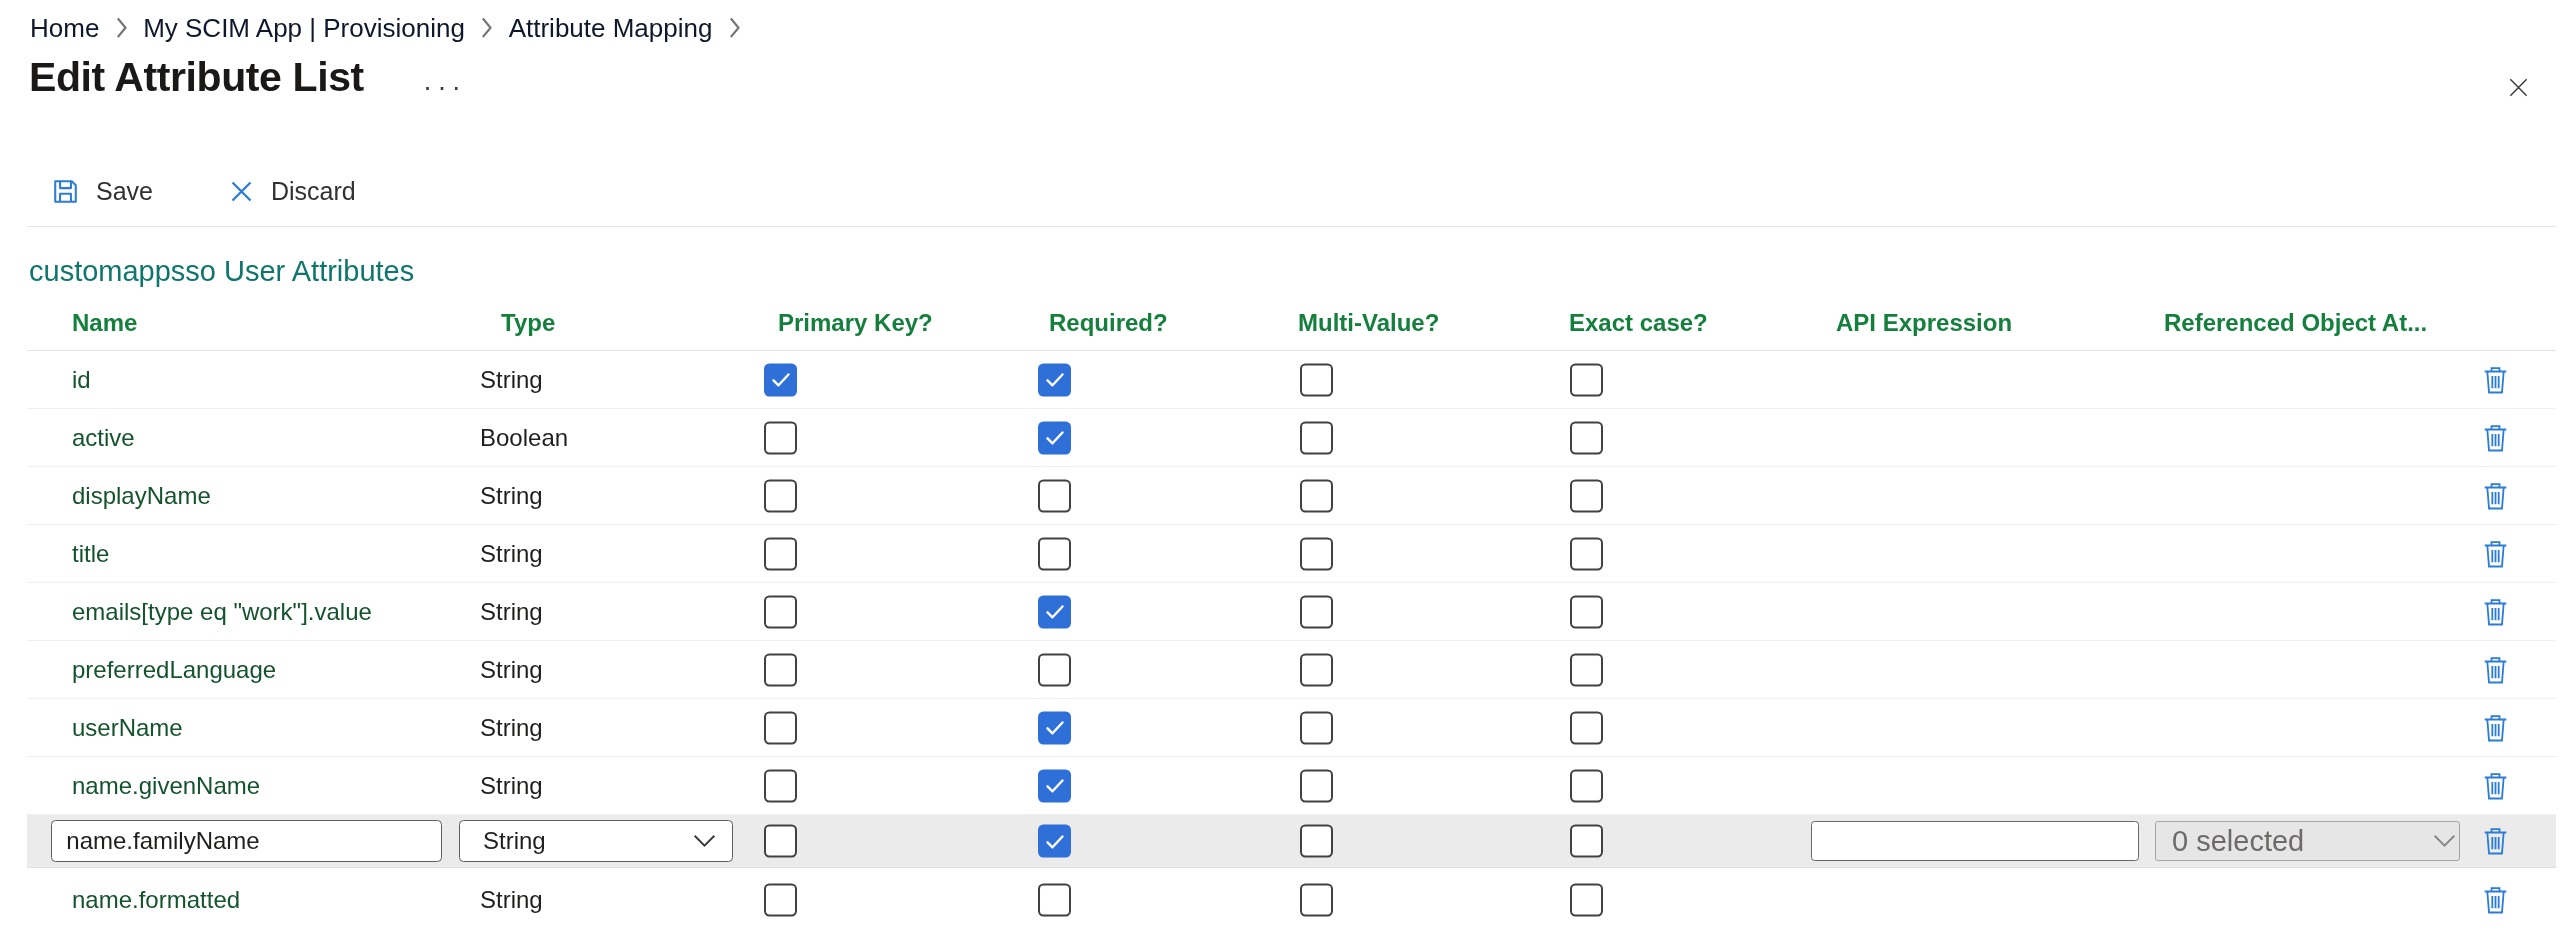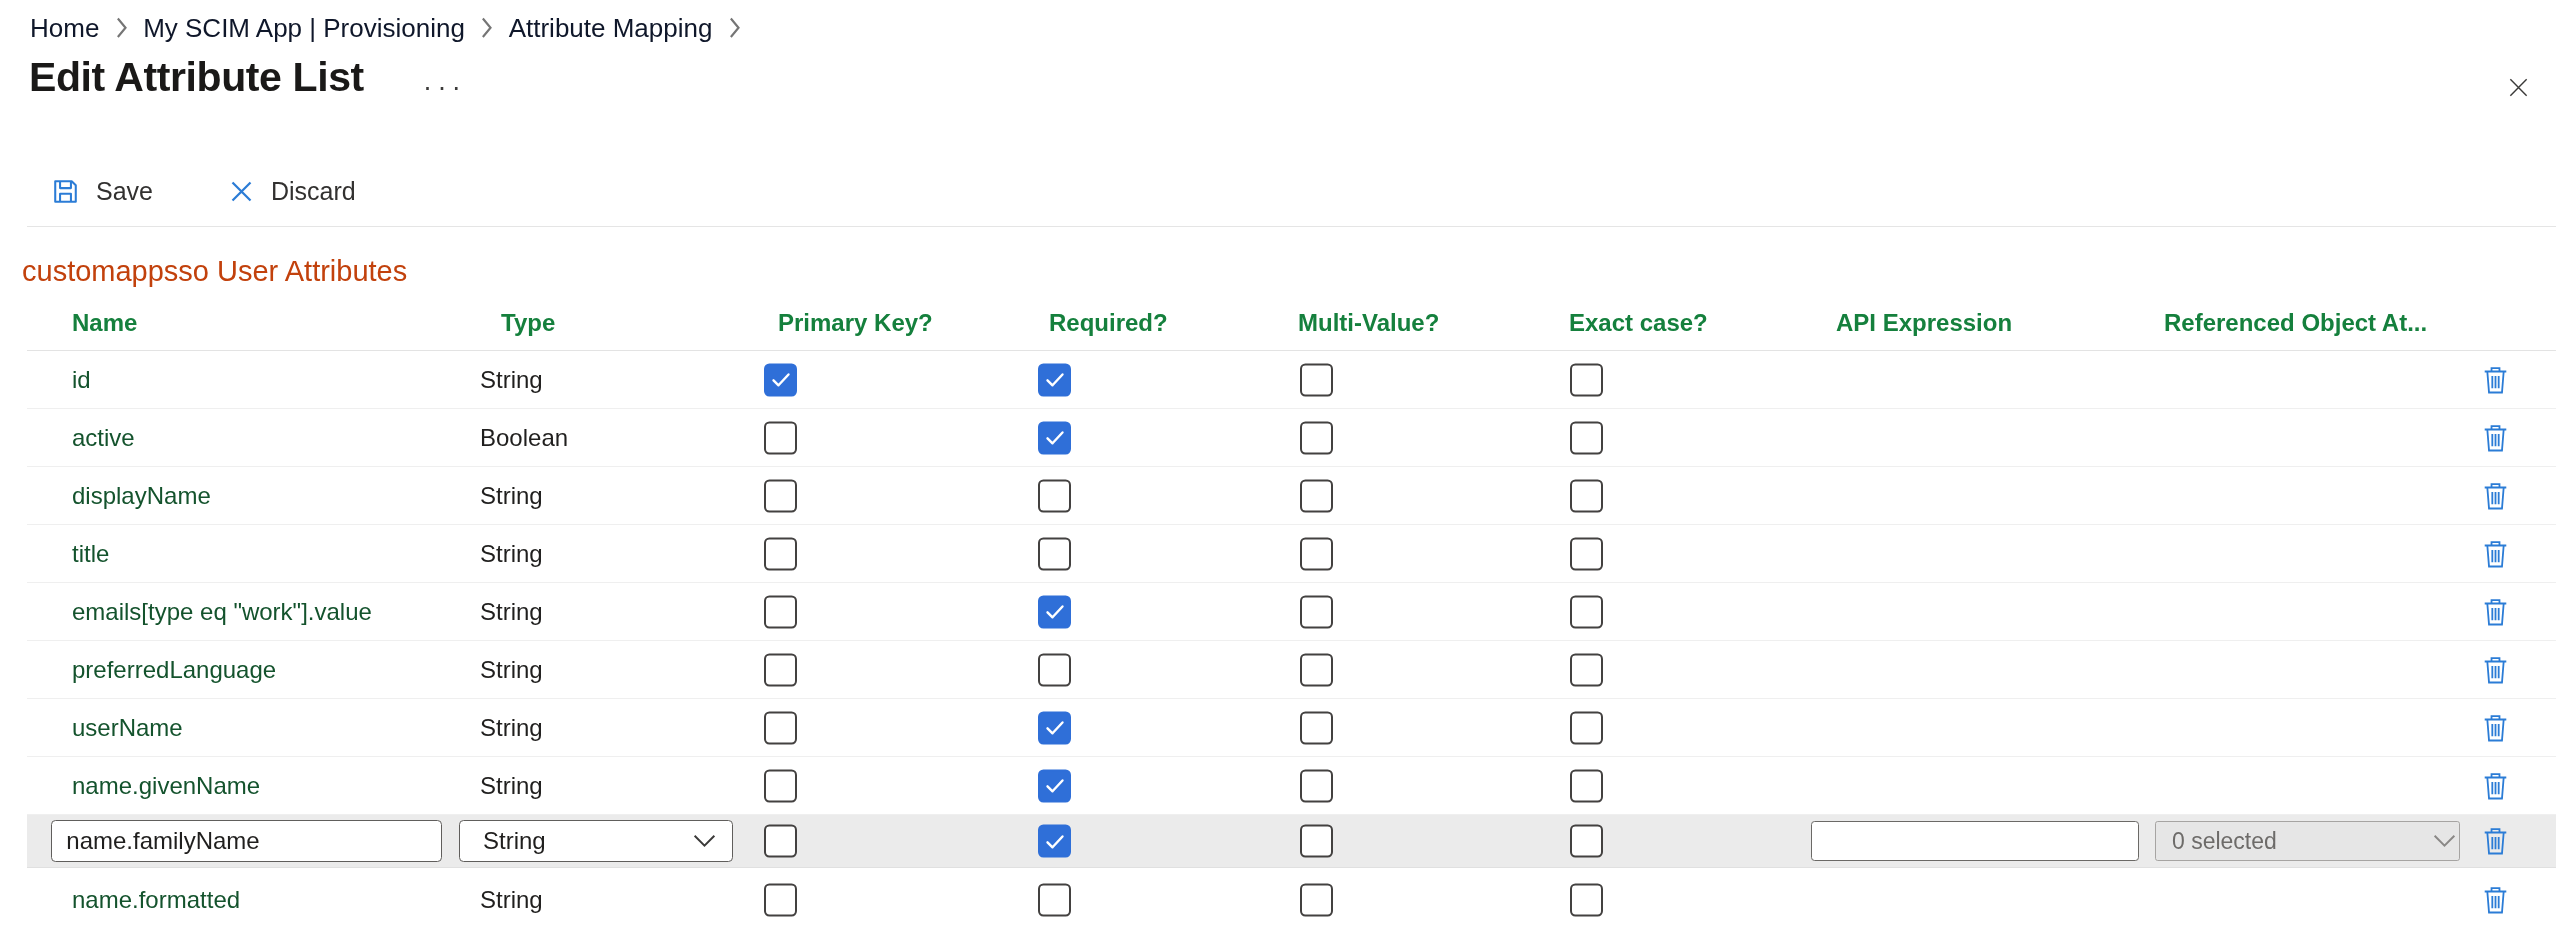--- a/index.html
+++ b/index.html
@@ -16,21 +16,21 @@
   .more-btn{position:absolute;top:72px;left:423px;font-size:27px;color:#3b3a39;letter-spacing:5.4px;cursor:pointer;}
   .close-btn{position:absolute;top:75px;right:45px;width:25px;height:25px;cursor:pointer;display:flex;align-items:center;justify-content:center;}
 
   
   .toolbar{position:absolute;top:177px;left:51px;display:flex;align-items:center;gap:75px;}
   .tb-btn{display:flex;align-items:center;gap:16px;font-size:25px;color:#323130;cursor:pointer;}
   .tb-btn .ic{display:inline-flex;align-items:center;}
 
   .divider{position:absolute;top:226px;left:27px;right:20px;height:0.9px;background:#e5e5e5;}
 
-  .section-heading{position:absolute;top:255px;left:22px;font-size:29px;font-weight:400;color:#c2410c;}
+  .section-heading{position:absolute;top:255px;left:29px;font-size:29px;font-weight:400;color:#0f766e;}
 
   
   .table{position:absolute;top:296px;left:27px;right:20px;}
   .thead{position:relative;height:54px;border-bottom:1.8px solid #e3e3e3;}
   .th{position:absolute;top:50%;transform:translateY(-50%);font-size:24px;font-weight:700;color:#15803d;white-space:nowrap;}
   .h-name{left:45px}.h-type{left:474px}.h-pk{left:751px}.h-req{left:1022px}
   .h-mv{left:1271px}.h-ec{left:1542px}.h-api{left:1809px}.h-ref{left:2137px}
 
   .trow{position:relative;height:57px;border-bottom:0.9px solid #efefef;}
   .trow.edit{height:52px;background:#ebebeb;border-bottom:0.9px solid #e0e0e0;}
@@ -49,21 +49,21 @@
   
   .name-input{left:24px;width:391px;height:42px;box-sizing:border-box;border:1.8px solid #605e5c;border-radius:4.5px;
       background:#fff;font-family:inherit;font-size:24px;color:#201f1e;padding:0 14.3px;outline:none;}
   .type-select{left:432px;width:274px;height:42px;box-sizing:border-box;border:1.8px solid #605e5c;border-radius:4.5px;
       background:#fff;display:flex;align-items:center;justify-content:space-between;
       padding:0 16px 0 23px;font-size:24px;color:#201f1e;cursor:pointer;}
   .api-input{left:1784px;width:328px;height:40px;box-sizing:border-box;border:1.8px solid #6b6966;border-radius:3.6px;
       background:#fff;font-family:inherit;font-size:23px;color:#201f1e;padding:0 12.5px;outline:none;}
   .ref-select{left:2128px;width:305px;height:40px;box-sizing:border-box;border:1.8px solid #a6a4a2;border-radius:2.7px;
       background:#e6e6e6;display:flex;align-items:center;justify-content:space-between;
-      padding:0 3px 0 16px;font-size:23px;color:#6d6b69;cursor:default;}
+      padding:0 3px 0 16px;font-size:29px;color:#6d6b69;cursor:default;}
 </style>
 </head>
 <body>
 
 <div class="page">
 
   <nav class="breadcrumb">
     <a>Home</a>
     <span class="crumb-sep">
       <svg width="13.4" height="21.5" viewBox="0 0 8 14" fill="none" stroke="#757575" stroke-width="1.4">

